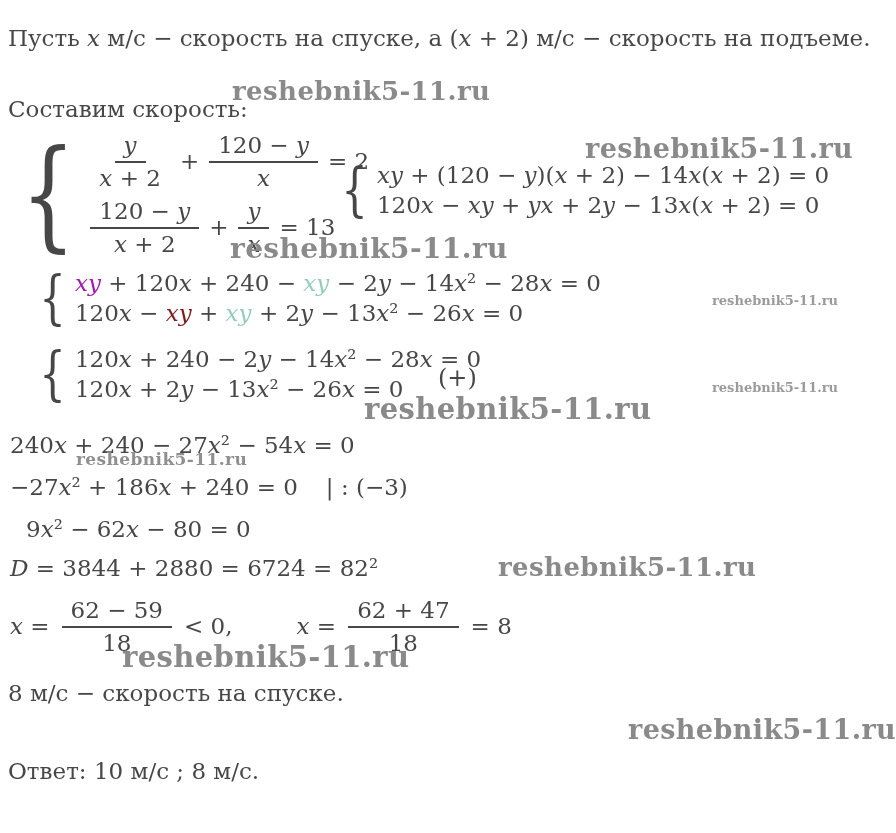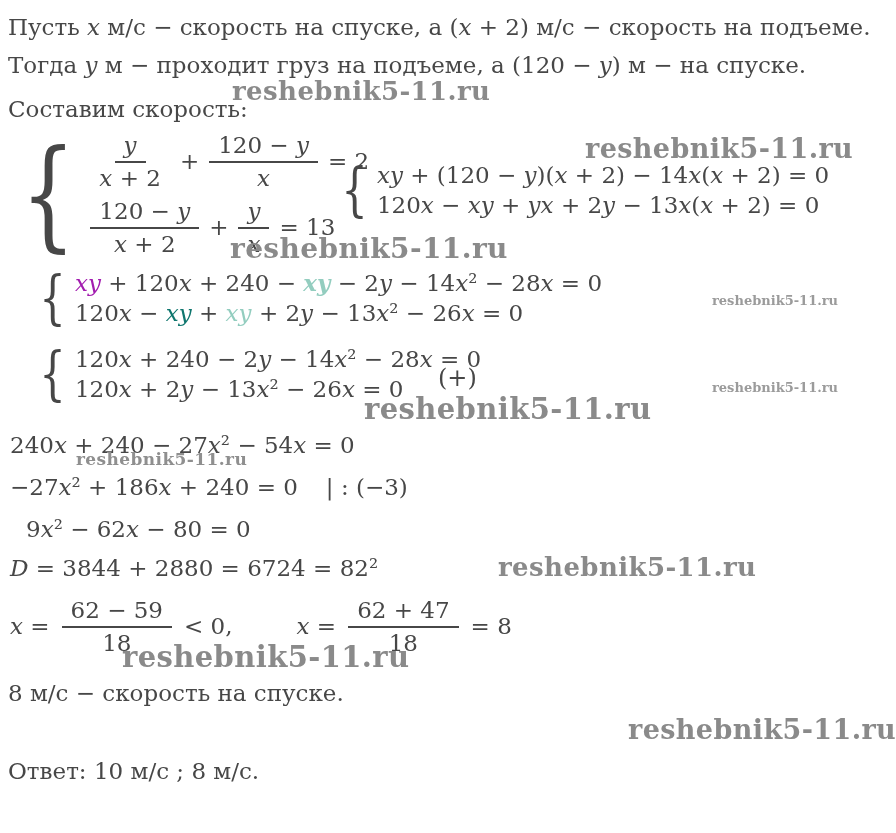--- a/index.html
+++ b/index.html
@@ -35,22 +35,21 @@
   .plus-ann{font-size:24px;}
   .quadrow{display:flex;align-items:center;gap:28px;}
   .roots{display:flex;align-items:center;gap:12px;font-size:23px;}
   .gap-left{margin-left:52px;}
 </style>
 </head>
 <body>
 
 <div class="page">
 
-  <div class="abs t" style="left:8px;top:12px">Пусть <em>x</em> м/с − скорость на спуске, а (<em>x</em> + 2) м/с − скорость на подъеме.</div>
-  <div class="abs t" style="left:8px;top:50px">Тогда <em>y</em> м − проходит груз на подъеме, а (120 − <em>y</em>) м − на спуске.</div>
+  <div class="abs t" style="left:8px;top:23px">Пусть <em>x</em> м/с − скорость на спуске, а (<em>x</em> + 2) м/с − скорость на подъеме.</div>
   <div class="abs t" style="left:8px;top:94px">Составим скорость:</div>
 
   <div class="abs sys" style="left:10px;top:128px">
     <span class="brace brace-big">{</span>
     <div class="syslines">
       <div class="eqrow">
         <span class="frac">
           <span class="num"><em>y</em></span>
           <span class="den"><em>x</em> + 2</span>
         </span>
@@ -80,22 +79,22 @@
     <span class="brace brace-sm">{</span>
     <div class="syslines">
       <div class="t"><em>x</em><em>y</em> + (120 − <em>y</em>)(<em>x</em> + 2) − 14<em>x</em>(<em>x</em> + 2) = 0</div>
       <div class="t">120<em>x</em> − <em>x</em><em>y</em> + <em>y</em><em>x</em> + 2<em>y</em> − 13<em>x</em>(<em>x</em> + 2) = 0</div>
     </div>
   </div>
 
   <div class="abs sys" style="left:34px;top:268px">
     <span class="brace brace-sm">{</span>
     <div class="syslines">
-      <div class="t"><span style="color: #a21caf;"><em>x</em><em>y</em></span><span> + 120<em>x</em> + 240 − </span><span style="color: rgb(147, 205, 191); font-weight: bold;"><em>x</em><em>y</em></span><span> − 2<em>y</em> − 14<em>x</em>² − 28<em>x</em> = 0</span></div>
-      <div class="t"><span>120<em>x</em> − </span><span style="color: #0f766e;"><em>x</em><em>y</em></span><span> + </span><span style="color: rgb(147, 205, 191);"><em>x</em><em>y</em></span><span> + 2<em>y</em> − 13<em>x</em>² − 26<em>x</em> = 0</span></div>
+      <div class="t"><span style="color: #a21caf;"><em>x</em><em>y</em></span><span> + 120<em>x</em> + 240 − </span><span style="color: rgb(147, 205, 191);"><em>x</em><em>y</em></span><span> − 2<em>y</em> − 14<em>x</em>² − 28<em>x</em> = 0</span></div>
+      <div class="t"><span>120<em>x</em> − </span><span style="color: #7f1d1d;"><em>x</em><em>y</em></span><span> + </span><span style="color: rgb(147, 205, 191);"><em>x</em><em>y</em></span><span> + 2<em>y</em> − 13<em>x</em>² − 26<em>x</em> = 0</span></div>
     </div>
   </div>
 
   <div class="abs sys" style="left:34px;top:344px">
     <span class="brace brace-sm">{</span>
     <div class="syslines">
       <div class="t">120<em>x</em> + 240 − 2<em>y</em> − 14<em>x</em>² − 28<em>x</em> = 0</div>
       <div class="t">120<em>x</em> + 2<em>y</em> − 13<em>x</em>² − 26<em>x</em> = 0</div>
     </div>
   </div>

